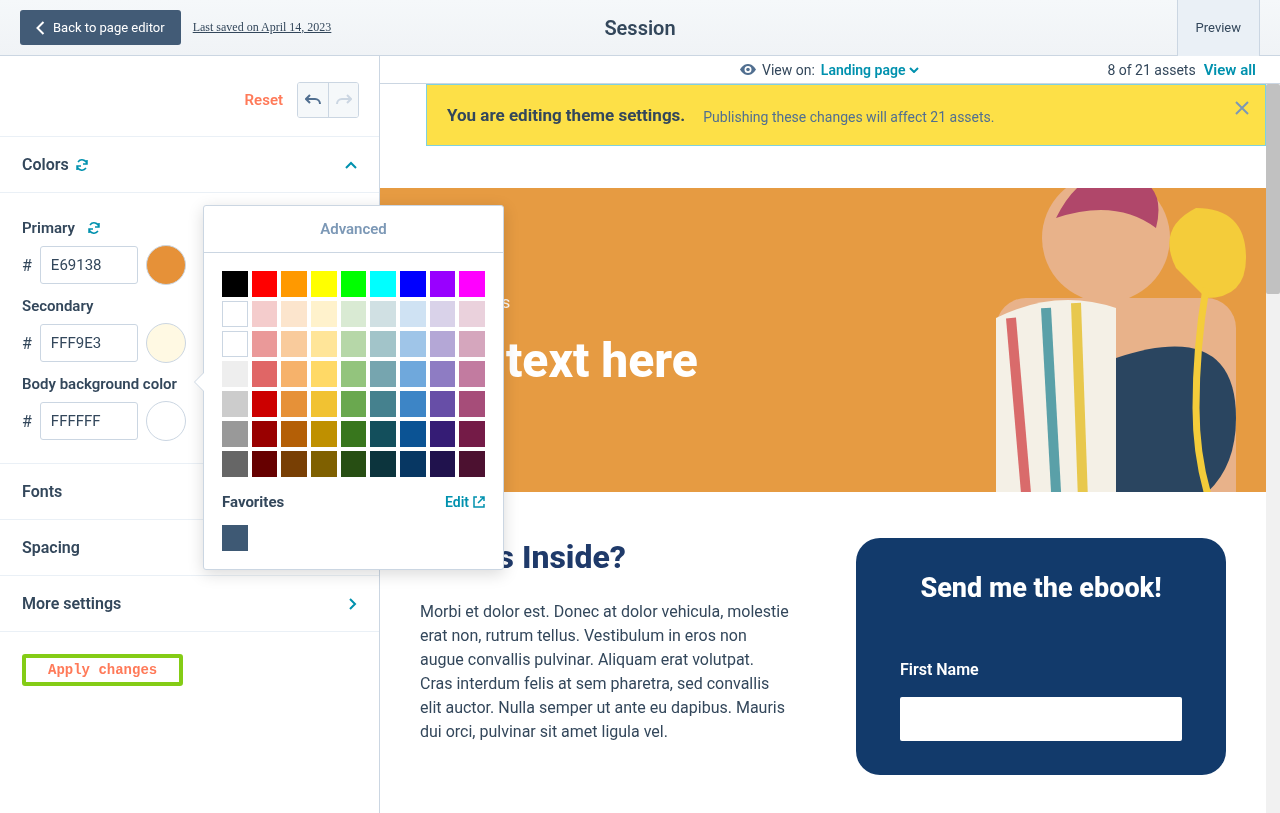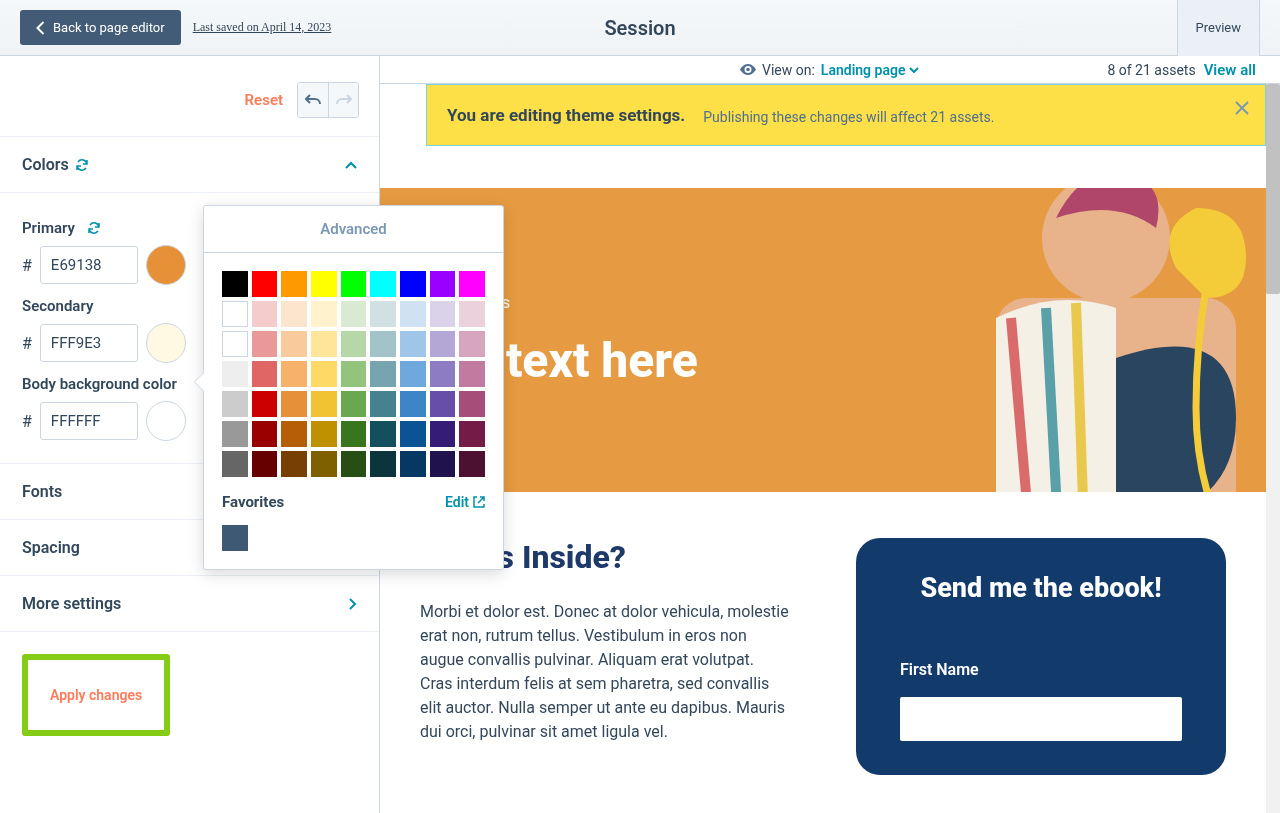--- a/index.html
+++ b/index.html
@@ -30,21 +30,21 @@
 .redo-btn{ border-left:1px solid #cbd6e2;}
 .section-row{ display:flex; align-items:center; padding:18px 22px; font-size:16px; font-weight:600; border-bottom:1px solid #eaf0f6; cursor:pointer;}
 .section-row .caret{ margin-left:auto;}
 .refresh-icon{width:14px;height:14px; margin-left:6px;}
 .colors-panel{ padding:14px 22px 22px; background:#fff; border-bottom:1px solid #eaf0f6;}
 .field-label{ font-size:15px; font-weight:600; color:#33475b; display:flex; align-items:center; gap:6px; margin:12px 0 8px;}
 .color-field-row{ display:flex; align-items:center; gap:8px;}
 .hash{ font-size:16px; color:#33475b;}
 .hex-input{ width:98px; height:38px; border:1px solid #cbd6e2; border-radius:3px; padding:0 10px; font-size:15px; color:#33475b; }
 .swatch{ width:40px; height:40px; border-radius:50%; border:1px solid #cbd6e2;}
-.apply-btn{ margin:22px; border:6px solid #84cc16; color:#ff7a59; background:#fff; border-radius:3px; padding:27px 22px; font-size:14px; font-weight:600; cursor:pointer;}
+.apply-btn{ margin:22px; border:4px solid #84cc16; color:#ff7a59; background:#fff; border-radius:3px; padding:4px 22px; font-size:14px; font-weight:600; cursor:pointer;font-family:Liberation Mono, monospace;}
 
 .popover{ position:absolute; left:203px; top:205px; width:301px; background:#fff; border:1px solid #cbd6e2; border-radius:3px; box-shadow:0 4px 16px rgba(0,0,0,0.15); z-index:20;}
 .popover:before{content:""; position:absolute; left:-9px; top:166px; width:0;height:0;border-top:10px solid transparent;border-bottom:10px solid transparent;border-right:10px solid #fff; filter:drop-shadow(-1px 0 0 #cbd6e2);}
 .pop-tabs{ display:flex; border-bottom:1px solid #cbd6e2;}
 .pop-tab{ flex:1; padding:14px 0; text-align:center; font-size:15px; font-weight:600; color:#7c98b6; cursor:pointer;}
 .pop-tab.active{ color:#33475b; border-bottom:3px solid #0091ae; background:#fff;}
 .color-grid{ padding:18px 18px 12px; display:flex; flex-direction:column; gap:4px;}
 .color-row-grid{ display:flex; gap:4px;}
 .cell{ width:26px; height:26px; cursor:pointer;}
 .cell.bordered{border:1px solid #cbd6e2;}

